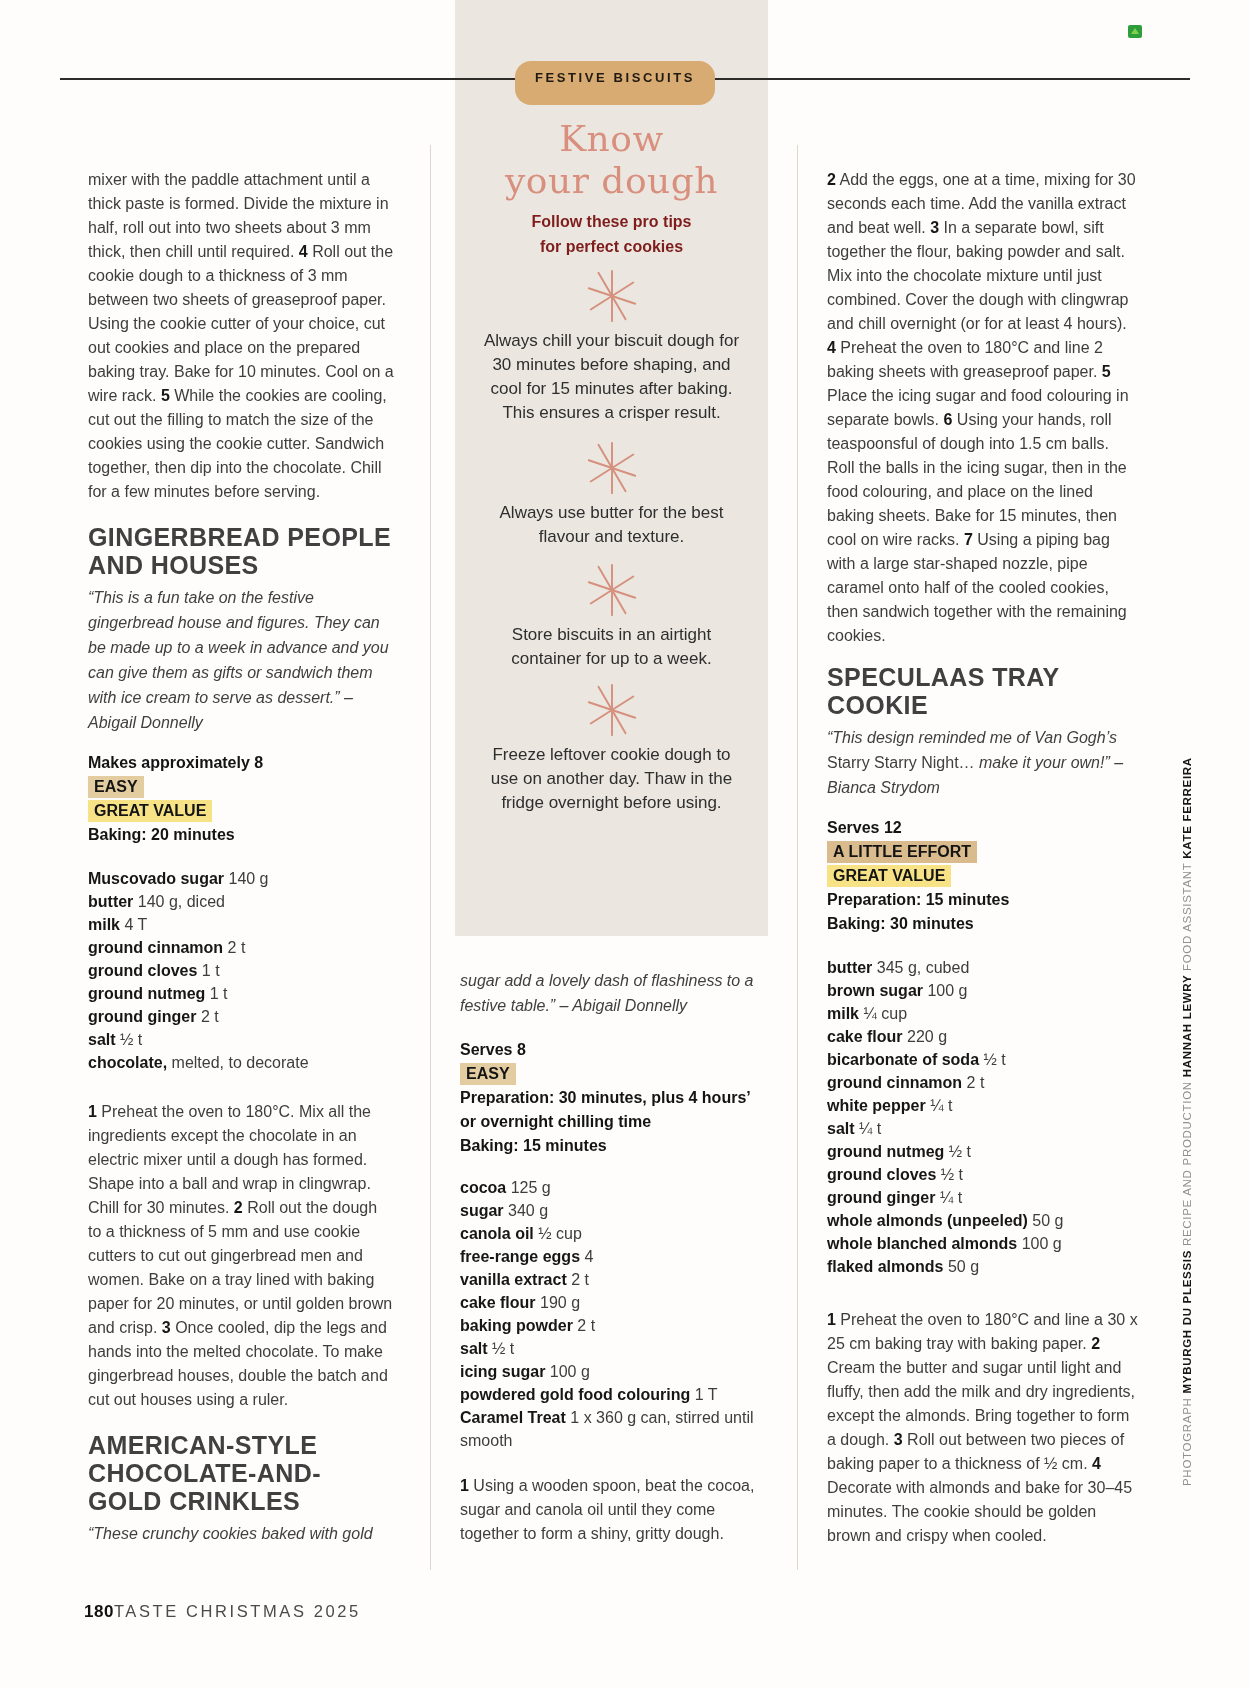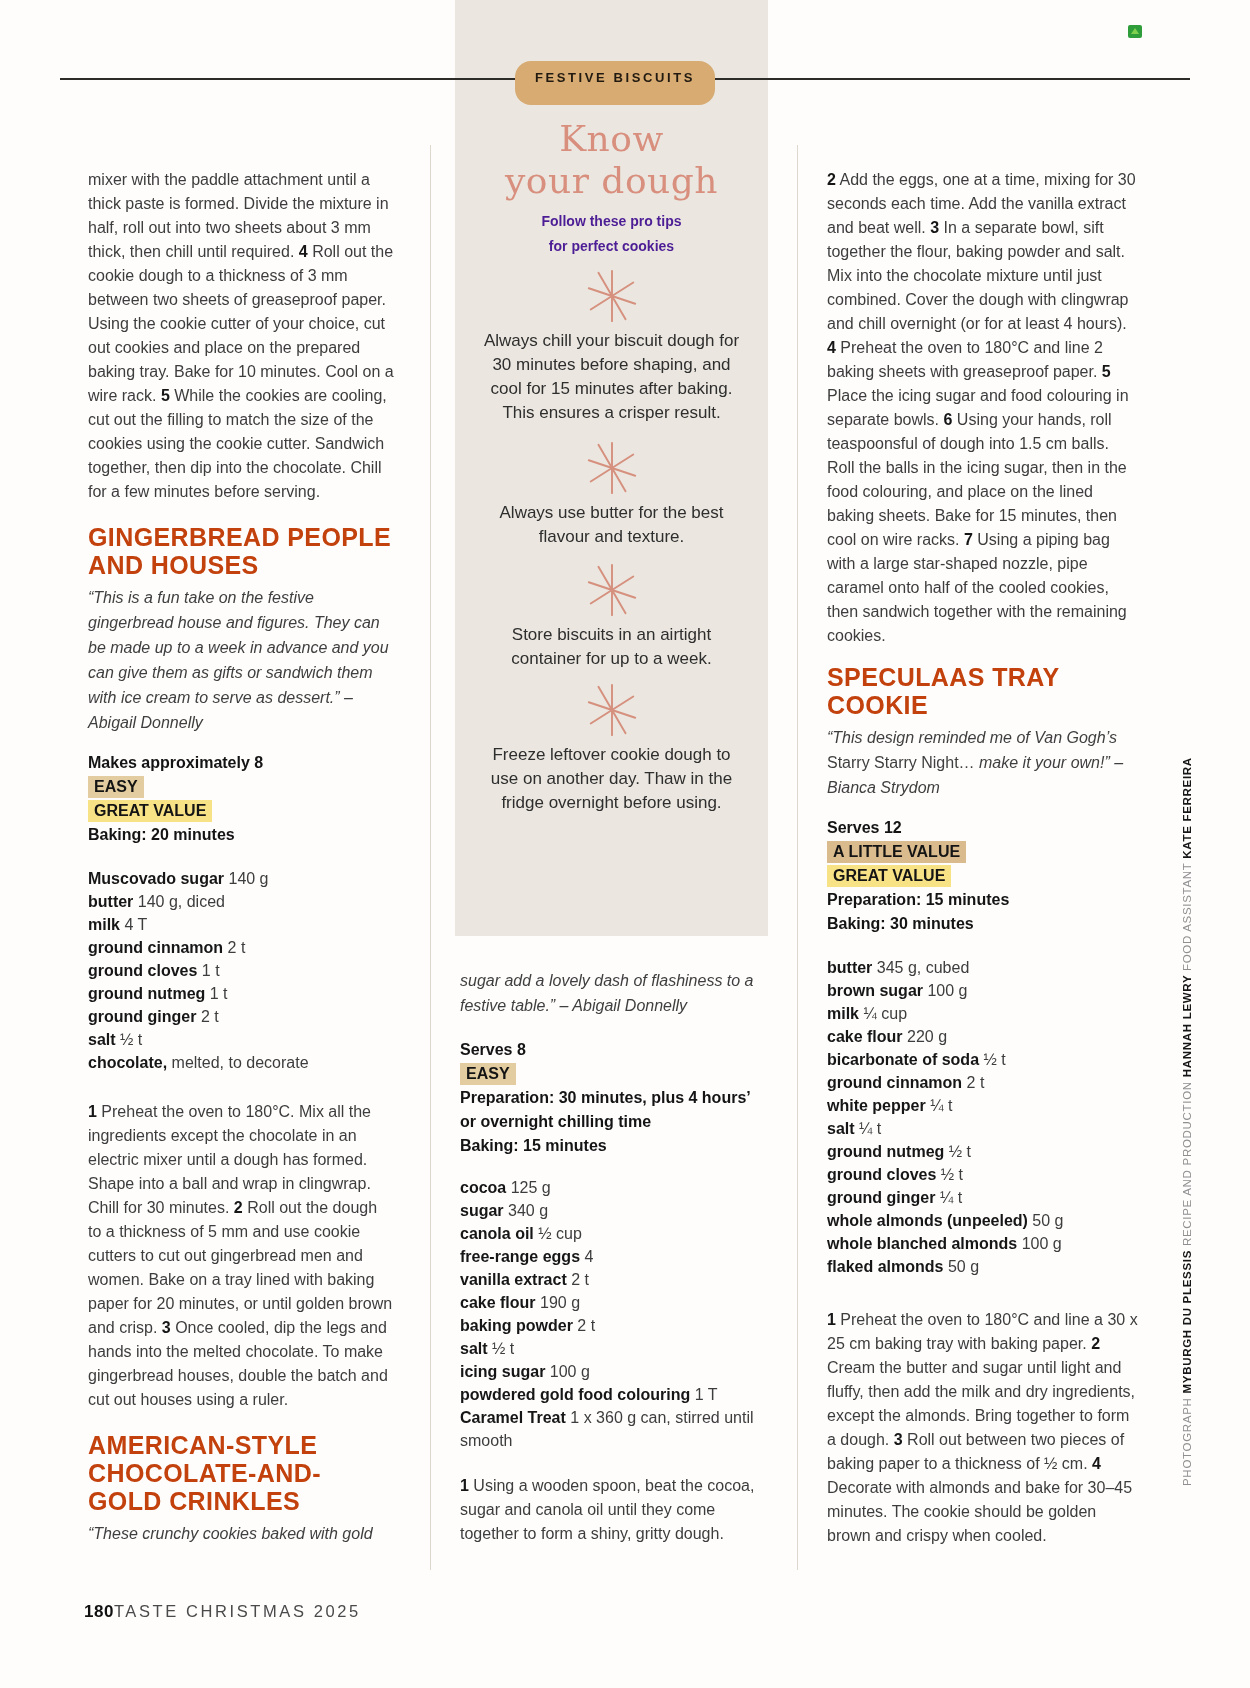--- a/index.html
+++ b/index.html
@@ -18,38 +18,38 @@
   .rule-a{left:430px;} .rule-b{left:797px;}
   
   .col{position:absolute;font-size:16px;line-height:24px;}
   .col-left{left:88px;top:168px;width:306px;}
   .col-right{left:827px;top:168px;width:312px;}
   .col-mid-below{left:460px;top:968px;width:296px;}
   .body-par{margin:0;}
   .rb{font-weight:700;color:#161616;}
   .rrm{font-style:normal;}
   .rlight{color:#8f8f8f;font-weight:400;}
-  .recipe-title{font-weight:700;color:#c2410c;font-size:25px;line-height:28px;letter-spacing:0.4px;margin-top:19px;}
+  .recipe-title{font-weight:700;color:#404040;font-size:25px;line-height:28px;letter-spacing:0.4px;margin-top:19px;}
   .quote{font-style:italic;color:#3f3f3f;line-height:25px;margin-top:6px;}
   .meta{margin-top:16px;color:#141414;font-weight:700;}
   .meta .mline{line-height:24px;}
   .badge-row{height:24px;}
   .badge{display:inline-block;font-weight:700;color:#141414;padding:0 6px;line-height:22px;}
   .badge-tan{background:#e3cda0;}
   .badge-yellow{background:#f7e286;}
   .badge-tan2{background:#d9bb8d;}
   .ingredients{margin-top:20px;}
   .ingredients .tline{line-height:23px;}
   .method{margin-top:26px;}
   
   .tips-content{position:absolute;left:455px;top:0;width:313px;height:936px;box-sizing:border-box;
         padding:118px 26px 0;text-align:center;}
   .tips-title{font-family:"DejaVu Serif", serif;font-size:36px;line-height:42px;color:#d88f7e;
         letter-spacing:0.5px;font-weight:500;}
-  .tips-subtitle{font-size:14px;font-weight:700;color:#4c1d95;line-height:25px;margin-top:7px;}
+  .tips-subtitle{font-size:16px;font-weight:700;color:#7f1d1d;line-height:25px;margin-top:7px;}
   .tip-text{font-size:17px;color:#2e2e2e;line-height:24px;margin-top:4px;}
   .star{display:block;margin:8px auto 2px;}
   
   .credits{position:absolute;left:1180px;top:810px;height:676px;writing-mode:vertical-rl;
         transform:rotate(180deg);font-size:11.5px;letter-spacing:0.7px;white-space:nowrap;
         color:#2a2a2a;line-height:14px;}
   
   .footer{position:absolute;left:84px;top:1602px;display:flex;align-items:baseline;text-align:right;}
   .page-number{font-weight:700;color:#111;font-size:17px;letter-spacing:0.5px;}
   .magazine-title{color:#4a4a4a;font-size:16.5px;letter-spacing:2.6px;}
@@ -191,21 +191,21 @@
     <p class="body-par"><span class="rb">2</span><span> Add the eggs, one at a time, mixing for 30 seconds each time. Add the vanilla extract and beat well. </span><span class="rb">3</span><span> In a separate bowl, sift together the flour, baking powder and salt. Mix into the chocolate mixture until just combined. Cover the dough with clingwrap and chill overnight (or for at least 4 hours). </span><span class="rb">4</span><span> Preheat the oven to 180°C and line 2 baking sheets with greaseproof paper. </span><span class="rb">5</span><span> Place the icing sugar and food colouring in separate bowls. </span><span class="rb">6</span><span> Using your hands, roll teaspoonsful of dough into 1.5 cm balls. Roll the balls in the icing sugar, then in the food colouring, and place on the lined baking sheets. Bake for 15 minutes, then cool on wire racks. </span><span class="rb">7</span><span> Using a piping bag with a large star-shaped nozzle, pipe caramel onto half of the cooled cookies, then sandwich together with the remaining cookies.</span></p>
 
     <div class="recipe-title" style="margin-top:15px;">
         <div class="tline"><span>SPECULAAS TRAY</span></div>
         <div class="tline"><span>COOKIE</span></div>
       </div>
     <div class="quote"><span>“This design reminded me of Van Gogh’s </span><span class="rrm">Starry Starry Night…</span><span> make it your own!” – Bianca Strydom</span></div>
 
     <div class="meta">
       <div class="mline">Serves 12</div>
-      <div class="badge-row"><span class="badge badge-tan2">A LITTLE VALUE</span></div>
+      <div class="badge-row"><span class="badge badge-tan2">A LITTLE EFFORT</span></div>
       <div class="badge-row"><span class="badge badge-yellow">GREAT VALUE</span></div>
       <div class="mline">Preparation: 15 minutes</div>
       <div class="mline">Baking: 30 minutes</div>
     </div>
 
     <div class="ingredients">
         <div class="tline"><span class="rb">butter</span><span> 345 g, cubed</span></div>
         <div class="tline"><span class="rb">brown sugar</span><span> 100 g</span></div>
         <div class="tline"><span class="rb">milk</span><span> ¼ cup</span></div>
         <div class="tline"><span class="rb">cake flour</span><span> 220 g</span></div>

